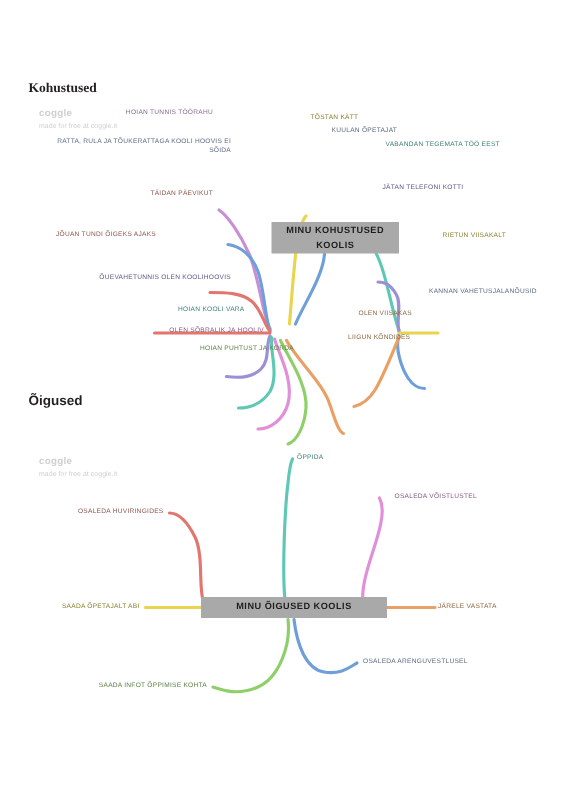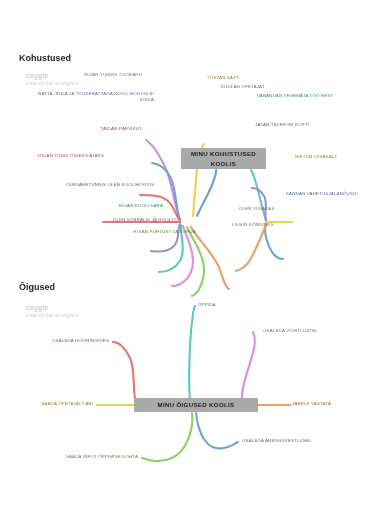--- a/index.html
+++ b/index.html
@@ -29,22 +29,22 @@
     color: #231f20;
     letter-spacing: -0.1px;
   }
   .section-heading {
     position: absolute;
     left: 19px;
     font-size: 9px;
     font-weight: bold;
     color: #231f20;
   }
-  #heading-kohustused { top: 53px; }
-  #heading-oigused { top: 282px; }
+  #heading-kohustused { top: 53px; font-family: Liberation Serif, serif; }
+  #heading-oigused { top: 262px; }
 
   .map {
     position: absolute;
     left: 0;
     width: 376px;
   }
   #map-kohustused { top: 64px; height: 188px; }
   #map-oigused { top: 290px; height: 200px; }
 
   .map svg {

